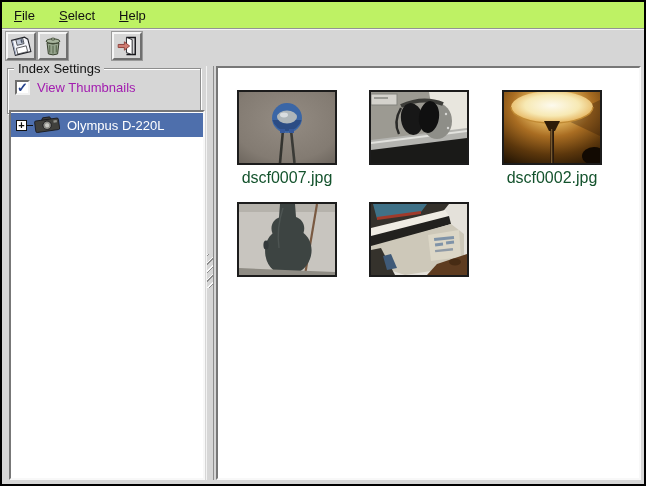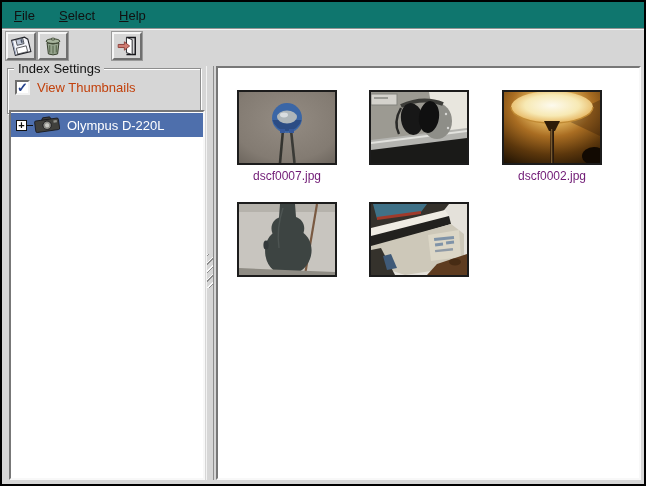--- a/index.html
+++ b/index.html
@@ -6,21 +6,21 @@
   #app{
     position:relative;width:642px;height:482px;border:2px solid #000;
     background:#d6d6d6;font-family:"Liberation Sans",sans-serif;font-size:13px;
     color:#111;overflow:hidden;user-select:none;
   }
   
   .menubar{
     position:absolute;left:0;top:0;right:0;height:26px;
     display:flex;align-items:center;padding-left:2px;
     border-bottom:1px solid #939393;box-shadow:0 1px 0 #f4f4f4;
-    background:#0f766e;
+    background:#bef264;
   }
   .menu-item{padding:3px 10px;margin-right:4px;cursor:default;}
   
   .toolbar{position:absolute;left:0;top:28px;right:0;height:32px;background:#d6d6d6;}
   .tool-btn{
     position:absolute;top:2px;width:30px;height:28px;box-sizing:border-box;
     background:#d6d6d6;border:2px solid;border-color:#f6f6f6 #6f6f6f #6f6f6f #f6f6f6;
     outline:1px solid #9a9a9a;display:flex;align-items:center;justify-content:center;
   }
   .tool-btn svg{display:block;}
@@ -32,21 +32,21 @@
   .frame-label{
     position:absolute;top:-8px;left:6px;background:#d6d6d6;padding:0 4px;line-height:15px;
   }
   .check-row{position:absolute;left:7px;top:11px;display:flex;align-items:center;}
   .check-box{
     width:15px;height:15px;box-sizing:border-box;background:#fff;
     border:2px solid;border-color:#6e6e6e #f2f2f2 #f2f2f2 #6e6e6e;
     display:flex;align-items:center;justify-content:center;
   }
   .check-glyph{color:#24418c;font-weight:bold;font-size:13px;line-height:11px;}
-  .check-label{margin-left:7px;color:#c2410c;}
+  .check-label{margin-left:7px;color:#a21caf;}
   
   .tree{
     position:absolute;left:7px;top:108px;width:196px;height:370px;box-sizing:border-box;
     background:#fff;border:2px solid;border-color:#777 #f8f8f8 #f8f8f8 #777;
   }
   .tree-row{
     height:24px;margin-top:1px;display:flex;align-items:center;
     background:#4e6fac;color:#fff;padding-left:5px;
   }
   .expander{
@@ -69,21 +69,21 @@
   
   .thumb-panel{
     position:absolute;left:214px;top:64px;width:425px;height:414px;box-sizing:border-box;
     background:#fff;border:2px solid;border-color:#777 #f8f8f8 #f8f8f8 #777;
   }
   .thumb-cell{position:absolute;width:130px;text-align:center;}
   .thumb-img{
     display:block;margin:2px auto 0;width:96px;height:71px;
     border:2px solid #1c1c1c;background:#888;
   }
-  .thumb-name{margin-top:4px;font-size:12px;color:#701a75;}
+  .thumb-name{margin-top:4px;font-size:16px;color:#14532d;}
   .c1{left:220px;top:86px;} .c2{left:352px;top:86px;} .c3{left:485px;top:86px;}
   .c4{left:220px;top:198px;} .c5{left:352px;top:198px;}
 </style>
 </head>
 <body>
 
 <div id="app">
 
   <div class="menubar">
     <span class="menu-item"><span style="text-decoration:underline">F</span>ile</span>

